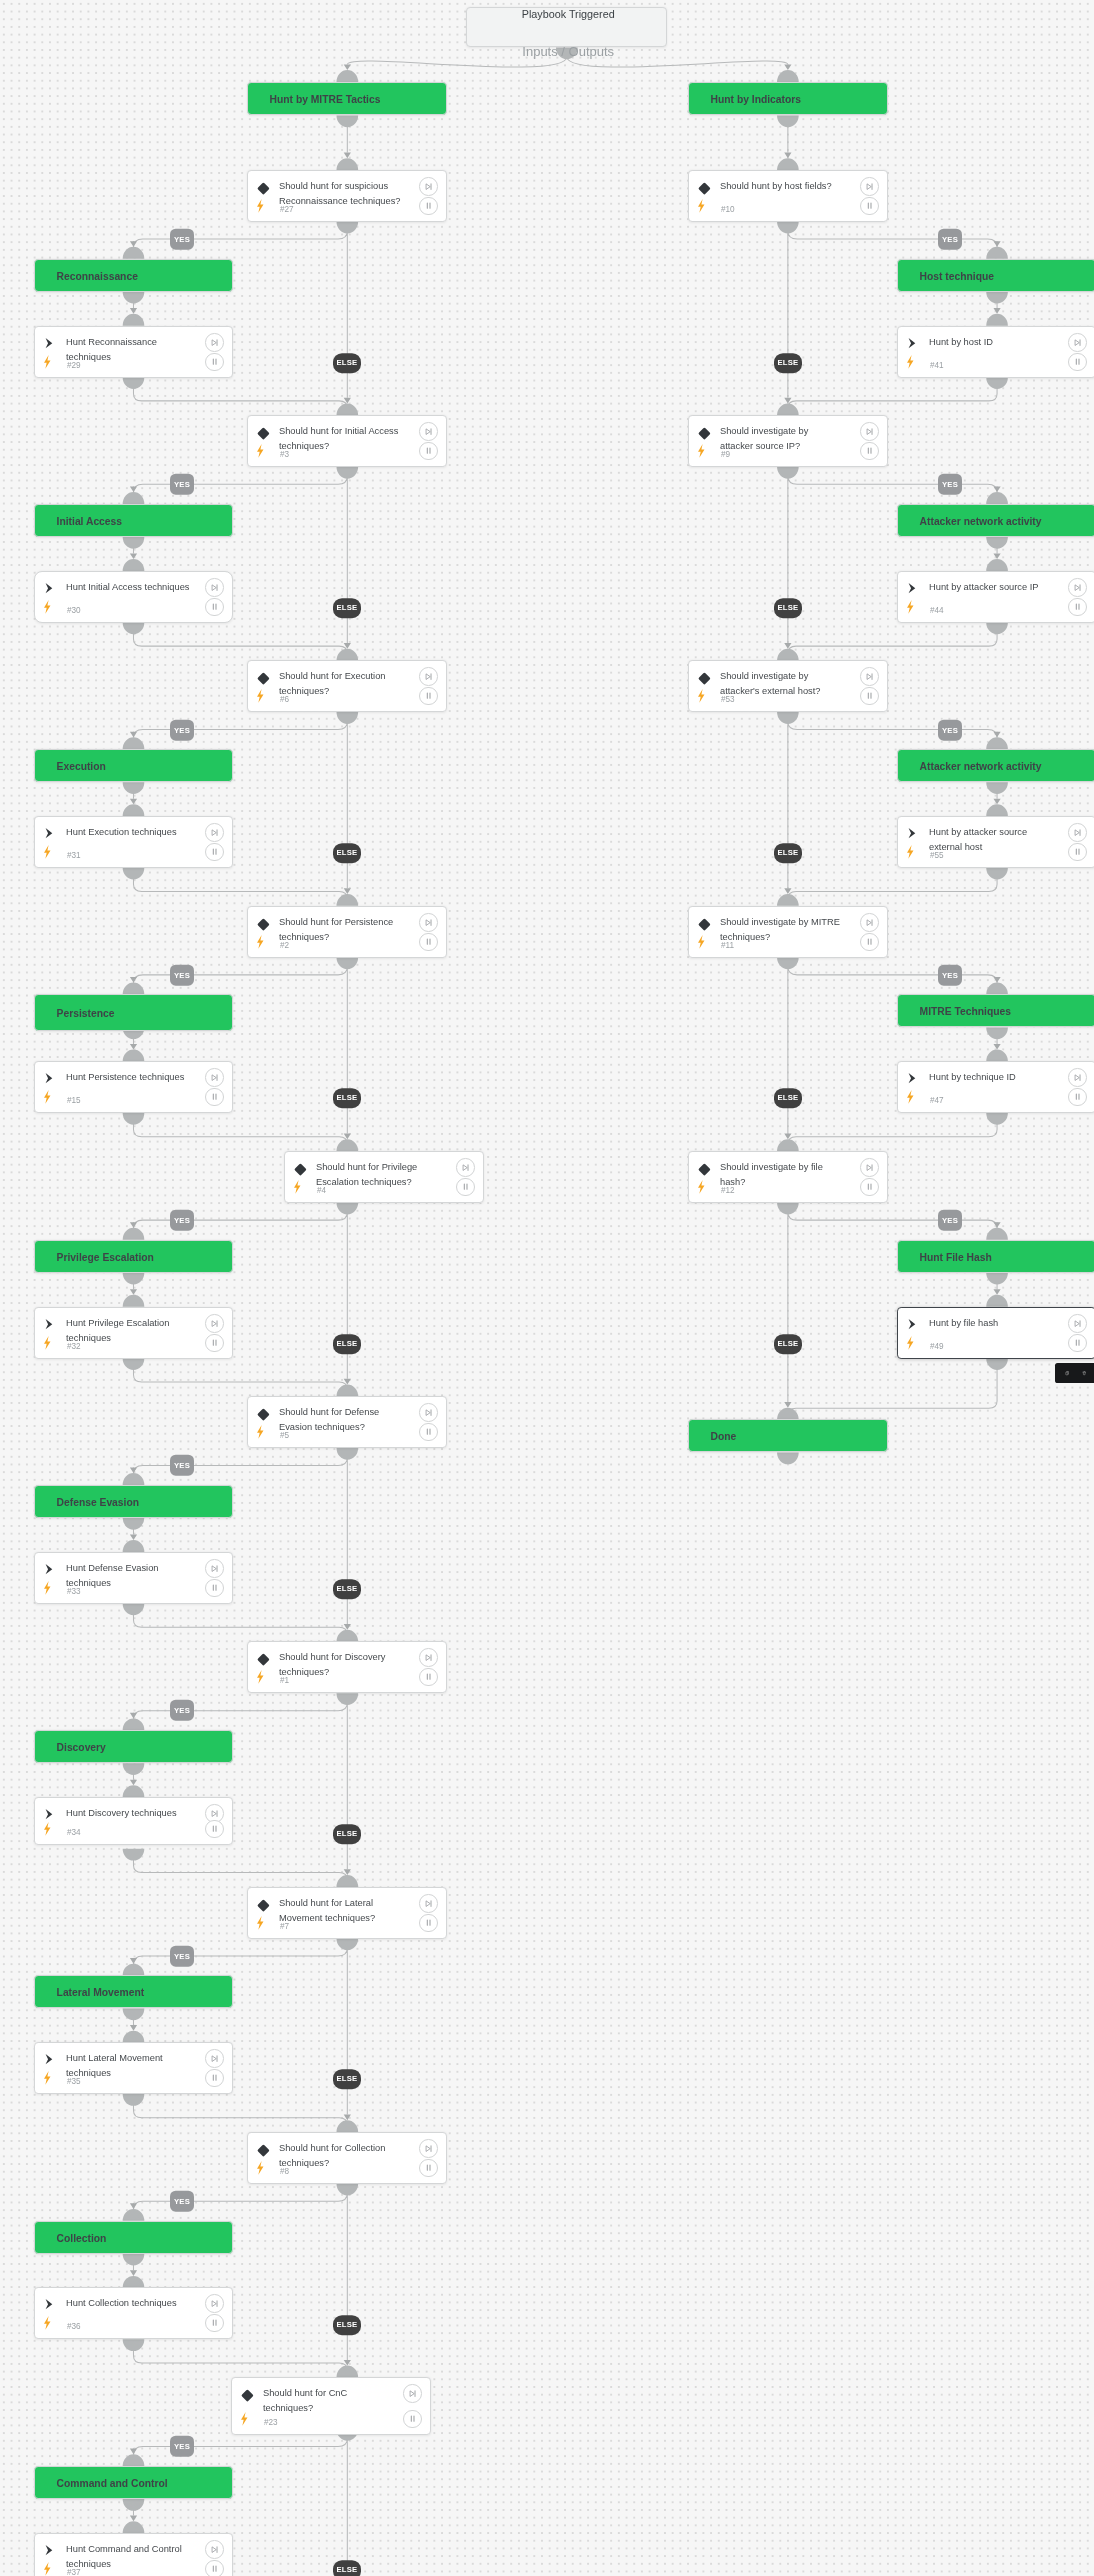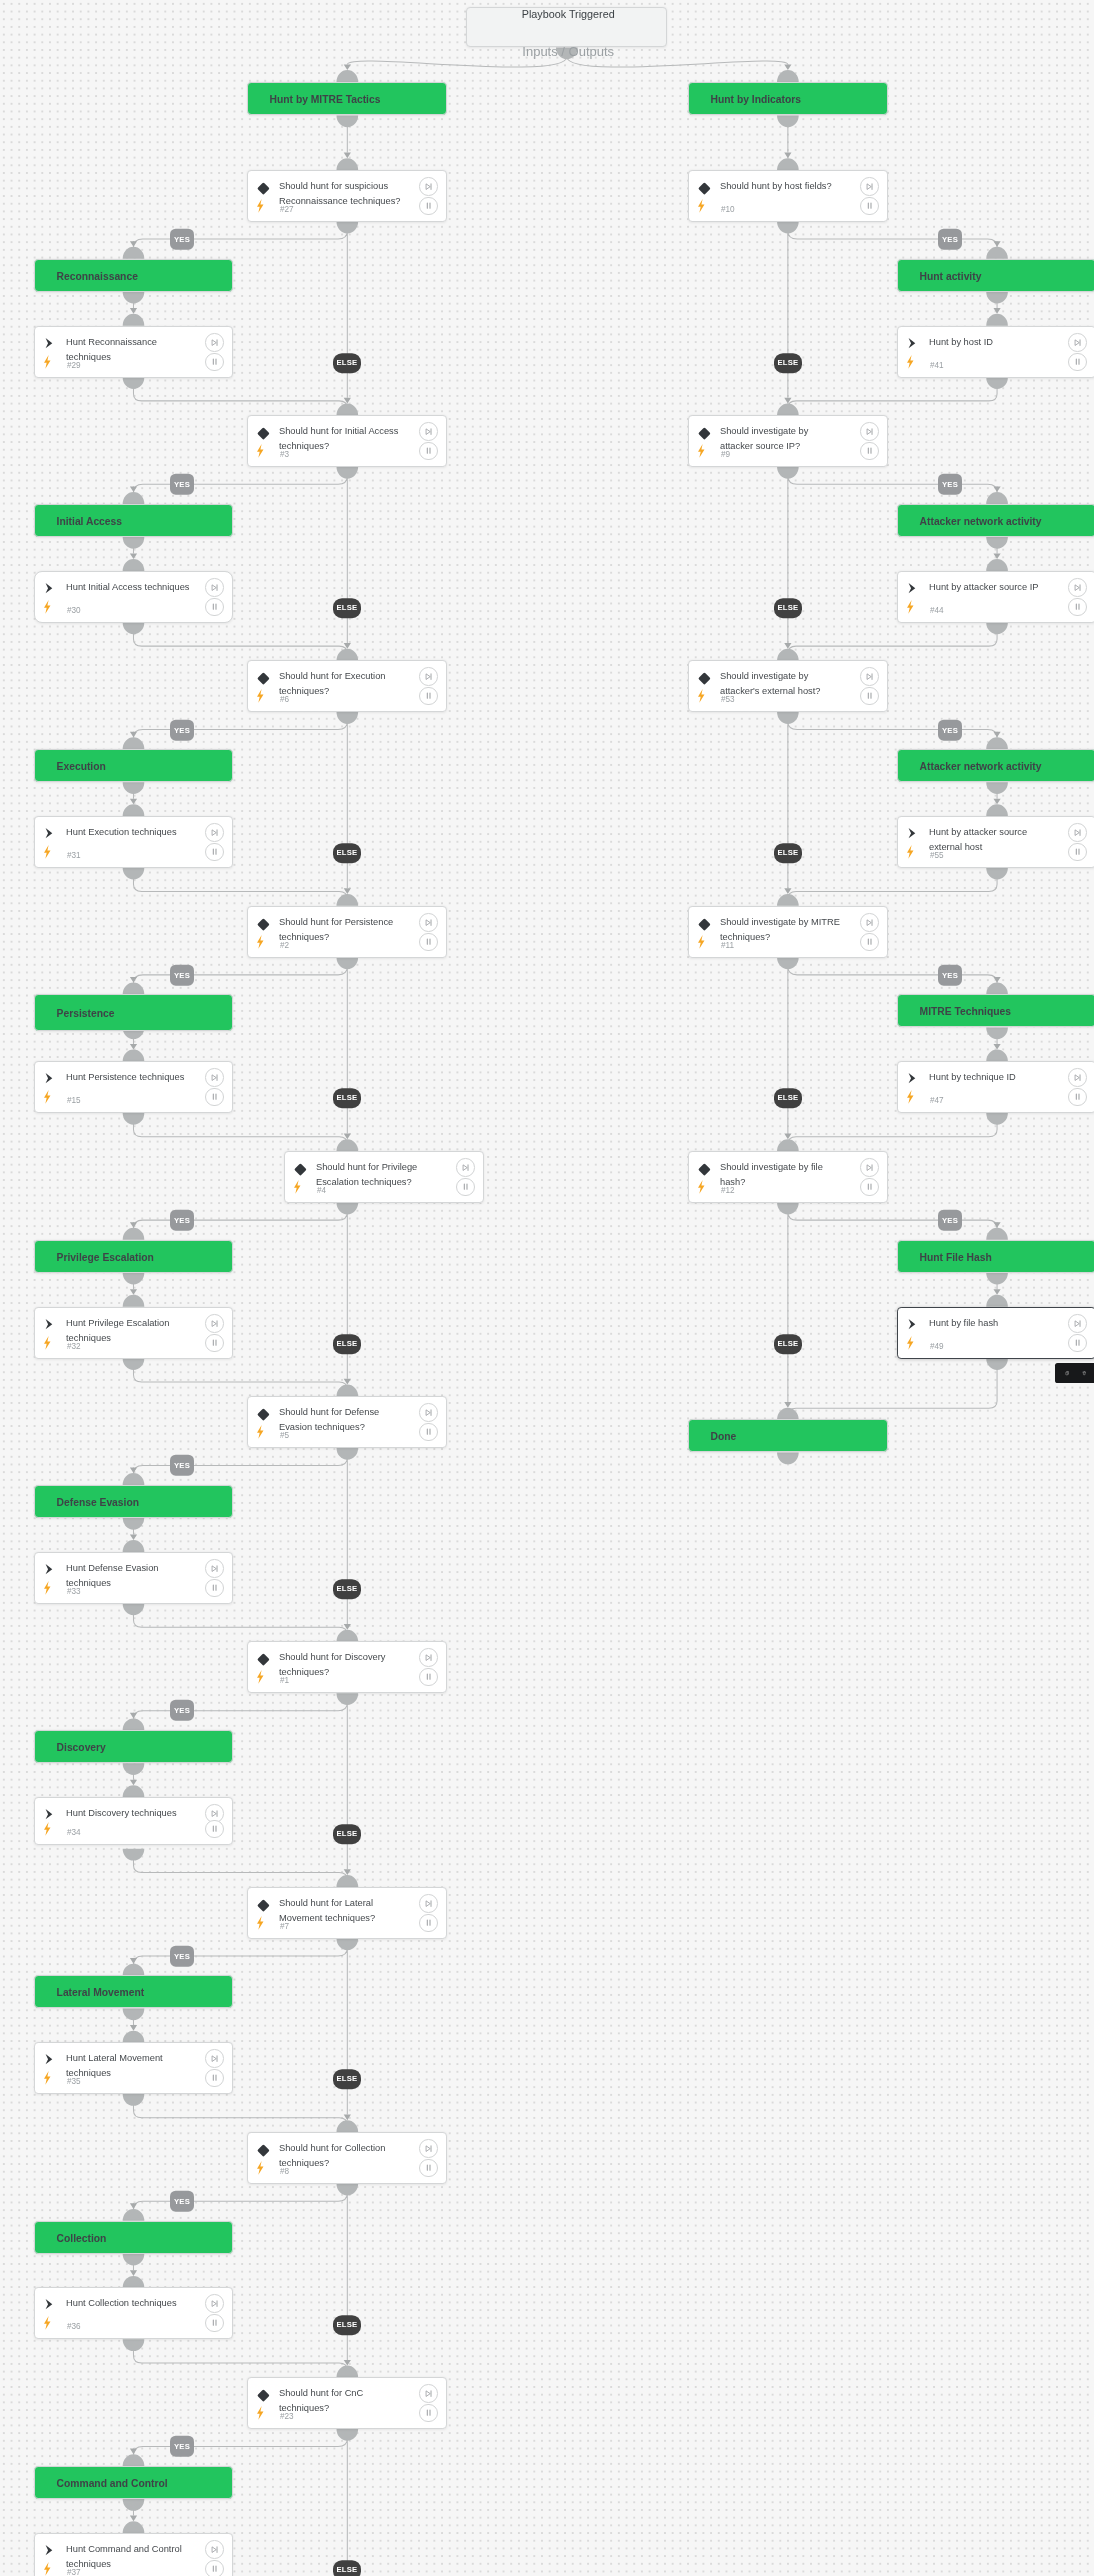--- a/index.html
+++ b/index.html
@@ -501,21 +501,21 @@
         </svg>
       </div>
       <div class="circle-btn circle-bot">
         <svg width="9.3" height="9.3" viewBox="0 0 18 18">
           <line x1="6.4" y1="4" x2="6.4" y2="14" stroke="#9b9ea1" stroke-width="2" stroke-linecap="round"></line>
           <line x1="11.6" y1="4" x2="11.6" y2="14" stroke="#9b9ea1" stroke-width="2" stroke-linecap="round"></line>
         </svg>
       </div>
     </div>
     <div class="badge badge-else" style="left: 347px; top: 2325px;">ELSE</div>
-    <div class="node flow-node" style="left: 247px; top: 2377px; width: 200px; height: 52px;">
+    <div class="node flow-node" style="left: 231px; top: 2377px; width: 200px; height: 58px;">
       <div class="cond-diamond"></div>
       <div class="glyph-icon bolt-box"><svg width="100%" height="100%" viewBox="0 0 16 28">
           <path d="M11 0 L2 15 H7.2 L4.6 27 L14.6 10.5 H8.6 Z" fill="#f6a623"></path>
         </svg></div>
       <div class="node-title">Should hunt for CnC techniques?</div>
       <div class="node-id">#23</div>
       <div class="circle-btn circle-top">
         <svg width="9.3" height="9.3" viewBox="0 0 18 18">
           <polygon points="4,3.6 12,9 4,14.4" fill="none" stroke="#9b9ea1" stroke-width="1.6" stroke-linejoin="round"></polygon>
           <line x1="13.6" y1="3.6" x2="13.6" y2="14.4" stroke="#9b9ea1" stroke-width="1.8" stroke-linecap="round"></line>
@@ -573,21 +573,21 @@
       </div>
       <div class="circle-btn circle-bot">
         <svg width="9.3" height="9.3" viewBox="0 0 18 18">
           <line x1="6.4" y1="4" x2="6.4" y2="14" stroke="#9b9ea1" stroke-width="2" stroke-linecap="round"></line>
           <line x1="11.6" y1="4" x2="11.6" y2="14" stroke="#9b9ea1" stroke-width="2" stroke-linecap="round"></line>
         </svg>
       </div>
     </div>
     <div class="badge badge-yes" style="left: 950px; top: 239px;">YES</div>
     <div class="node section-node" style="left: 897px; top: 259px; width: 199px; height: 33px;">
-      <span class="section-label">Hunt activity</span>
+      <span class="section-label">Host technique</span>
     </div>
     <div class="node flow-node" style="left: 897px; top: 326px; width: 199px; height: 52px;">
       <div class="glyph-icon task-chev"><svg width="100%" height="100%" viewBox="0 0 24 24">
           <path d="M5 2 L18 12 L5 22 L9.8 12 Z" fill="#33373b"></path>
         </svg></div>
       <div class="glyph-icon bolt-box"><svg width="100%" height="100%" viewBox="0 0 16 28">
           <path d="M11 0 L2 15 H7.2 L4.6 27 L14.6 10.5 H8.6 Z" fill="#f6a623"></path>
         </svg></div>
       <div class="node-title">Hunt by host ID</div>
       <div class="node-id">#41</div>

